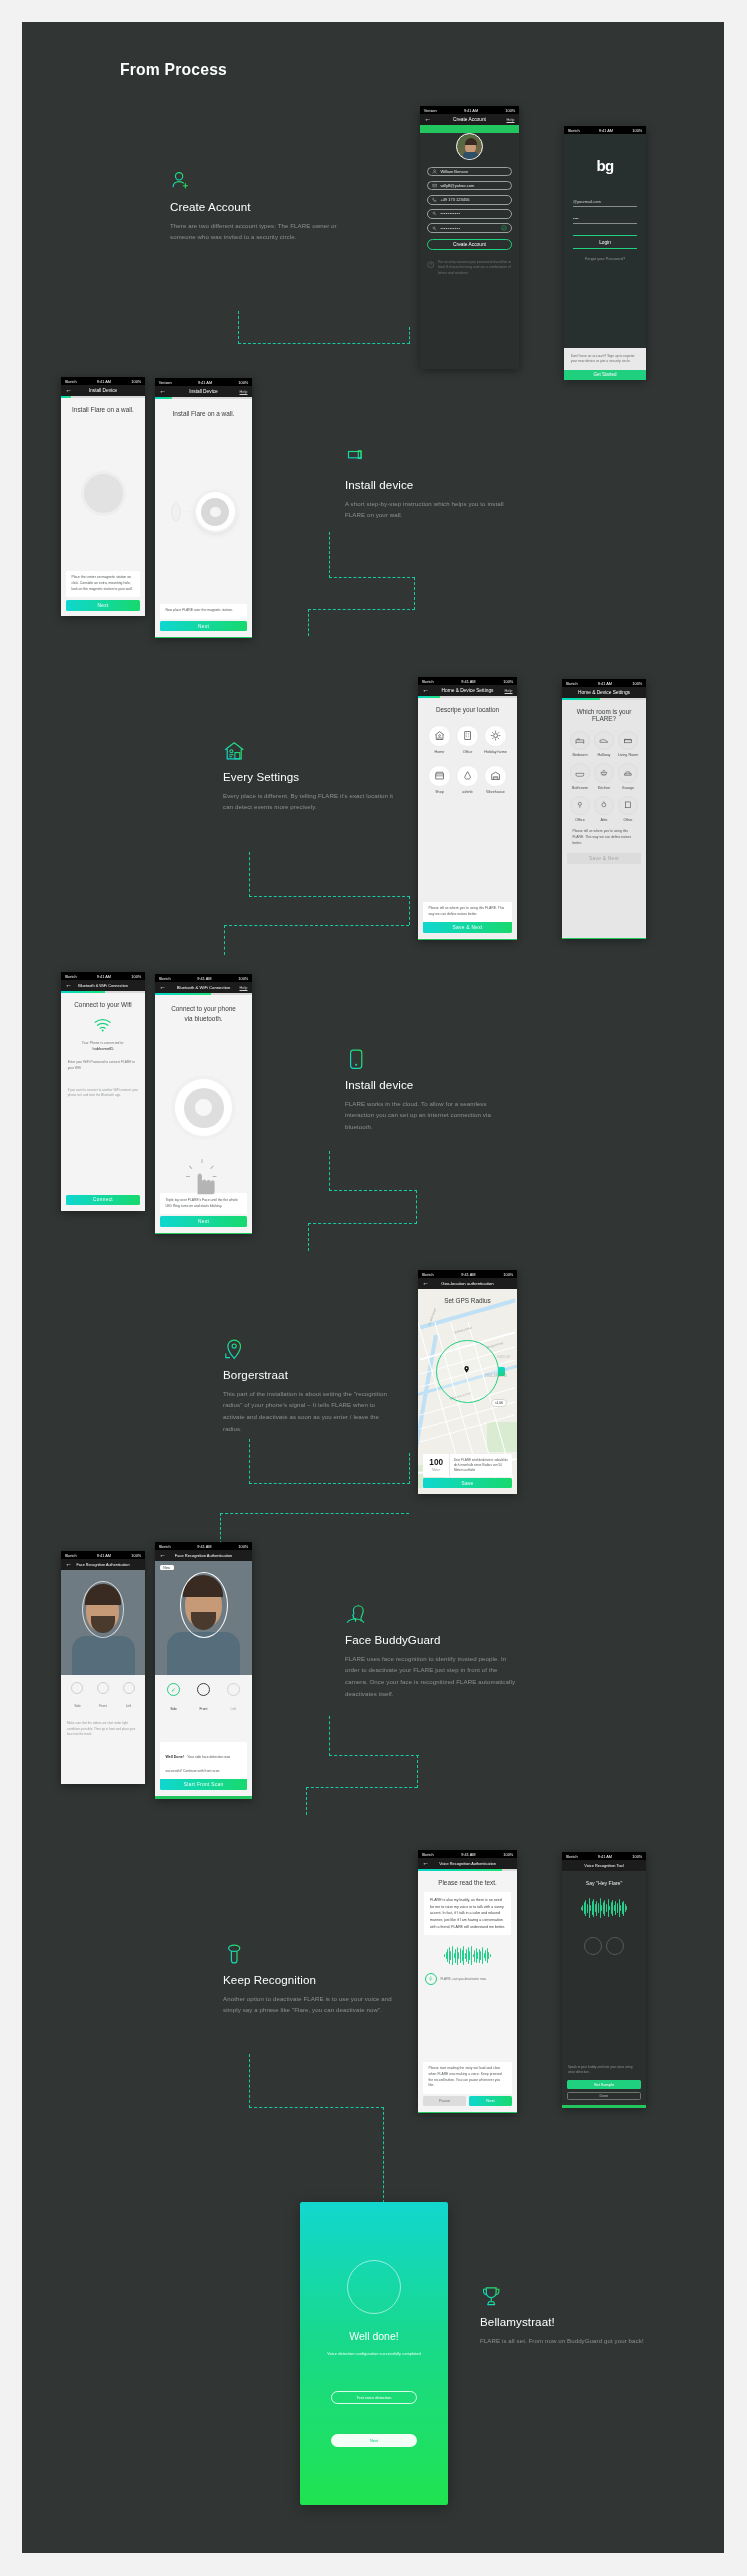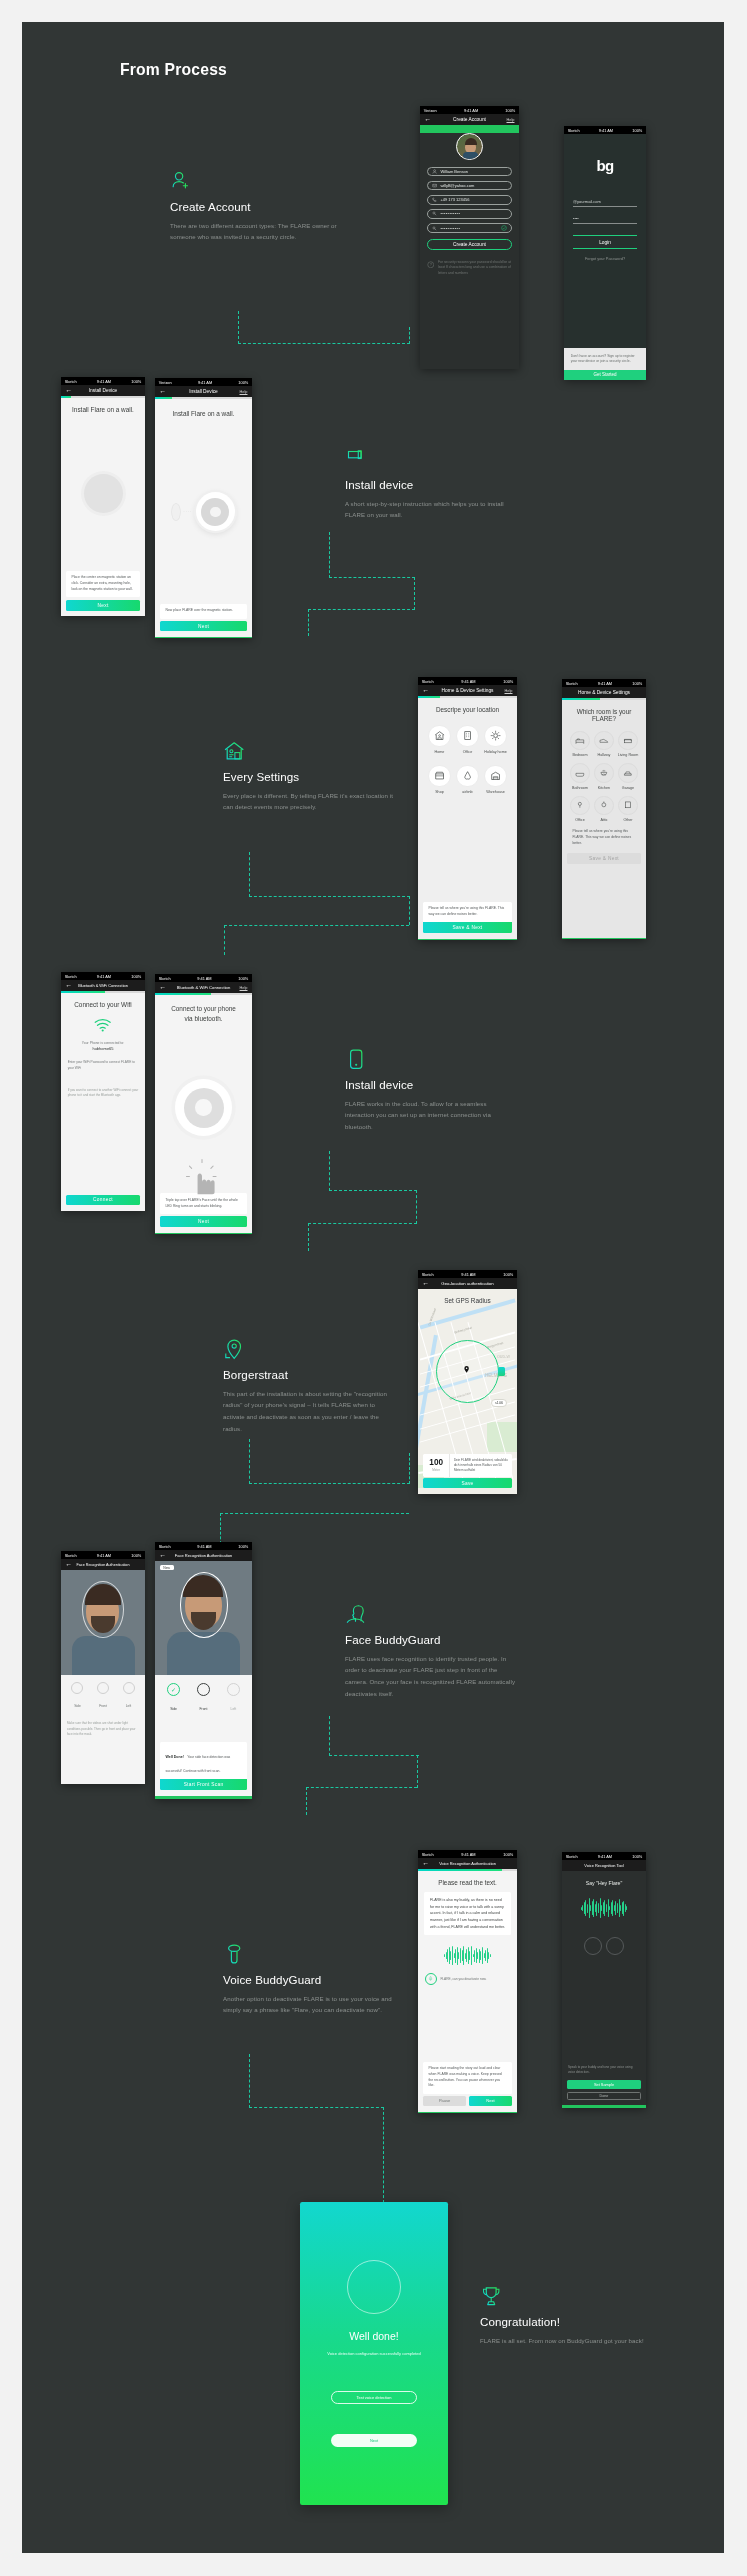--- a/index.html
+++ b/index.html
@@ -753,21 +753,21 @@
     <defs>
         <linearGradient id="g7" x1="0" y1="1" x2="1" y2="0">
           <stop offset="0" stop-color="#0fd7d0"></stop>
           <stop offset="1" stop-color="#27e05c"></stop>
         </linearGradient>
       </defs>
     <path d="M16 3c4.4 0 8 2 8 4.5S20.4 12 16 12s-8-2-8-4.5S11.6 3 16 3z" fill="none" stroke="url(#g7)" stroke-width="1.7"></path>
     <path d="M8 7.5h16" stroke="url(#g7)" stroke-width="1.4"></path>
     <path d="M12 11.5v13a4 4 0 008 0v-13" fill="none" stroke="url(#g7)" stroke-width="1.7"></path>
   </svg>
-  <h3>Voice BuddyGuard</h3>
+  <h3>Keep Recognition</h3>
   <p>Another option to deactivate FLARE is to use your voice and simply say a phrase like "Flare, you can deactivate now".</p>
 </div>
 
 <div class="phone" style="left:562px; top:1852px; width:84px; height:256px;">
   <div class="statusbar">
     <span>Sketch</span>
     <span>9:41 AM</span>
     <span>100%</span>
   </div>
   <div class="navbar">
@@ -903,16 +903,16 @@
     <defs>
         <linearGradient id="g8" x1="0" y1="1" x2="1" y2="0">
           <stop offset="0" stop-color="#0fd7d0"></stop>
           <stop offset="1" stop-color="#27e05c"></stop>
         </linearGradient>
       </defs>
     <path d="M9 4h14v7a7 7 0 01-14 0V4z" fill="none" stroke="url(#g8)" stroke-width="1.7"></path>
     <path d="M9 6H5v3a5 5 0 004 4.8M23 6h4v3a5 5 0 01-4 4.8" fill="none" stroke="url(#g8)" stroke-width="1.5"></path>
     <path d="M16 18v6M11 28h10M12.5 24h7l1.5 4h-10z" fill="none" stroke="url(#g8)" stroke-width="1.6" stroke-linejoin="round"></path>
   </svg>
-  <h3>Congratulation!</h3>
+  <h3>Bellamystraat!</h3>
   <p>FLARE is all set. From now on BuddyGuard got your back!</p>
 </div>
 
 
 </body></html>

